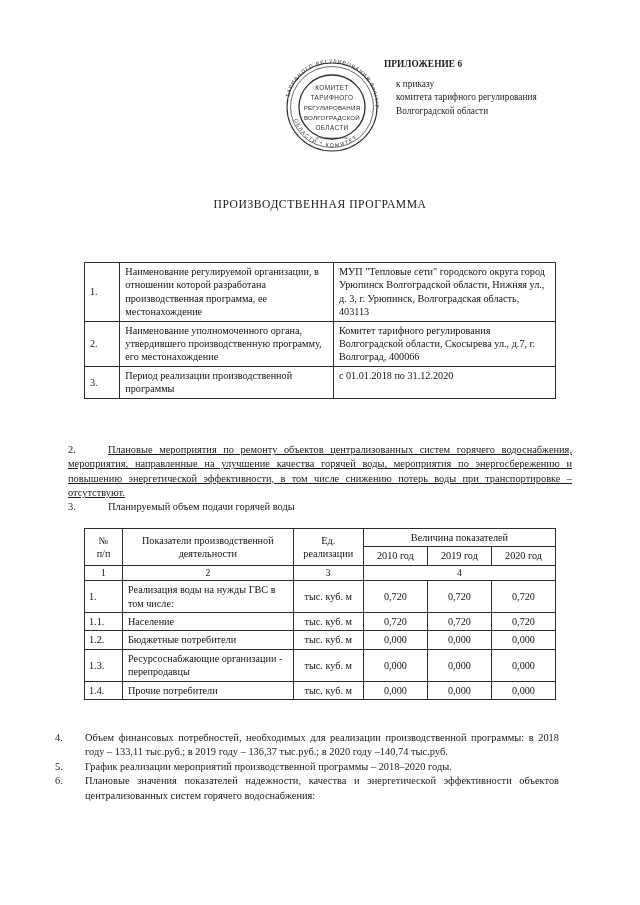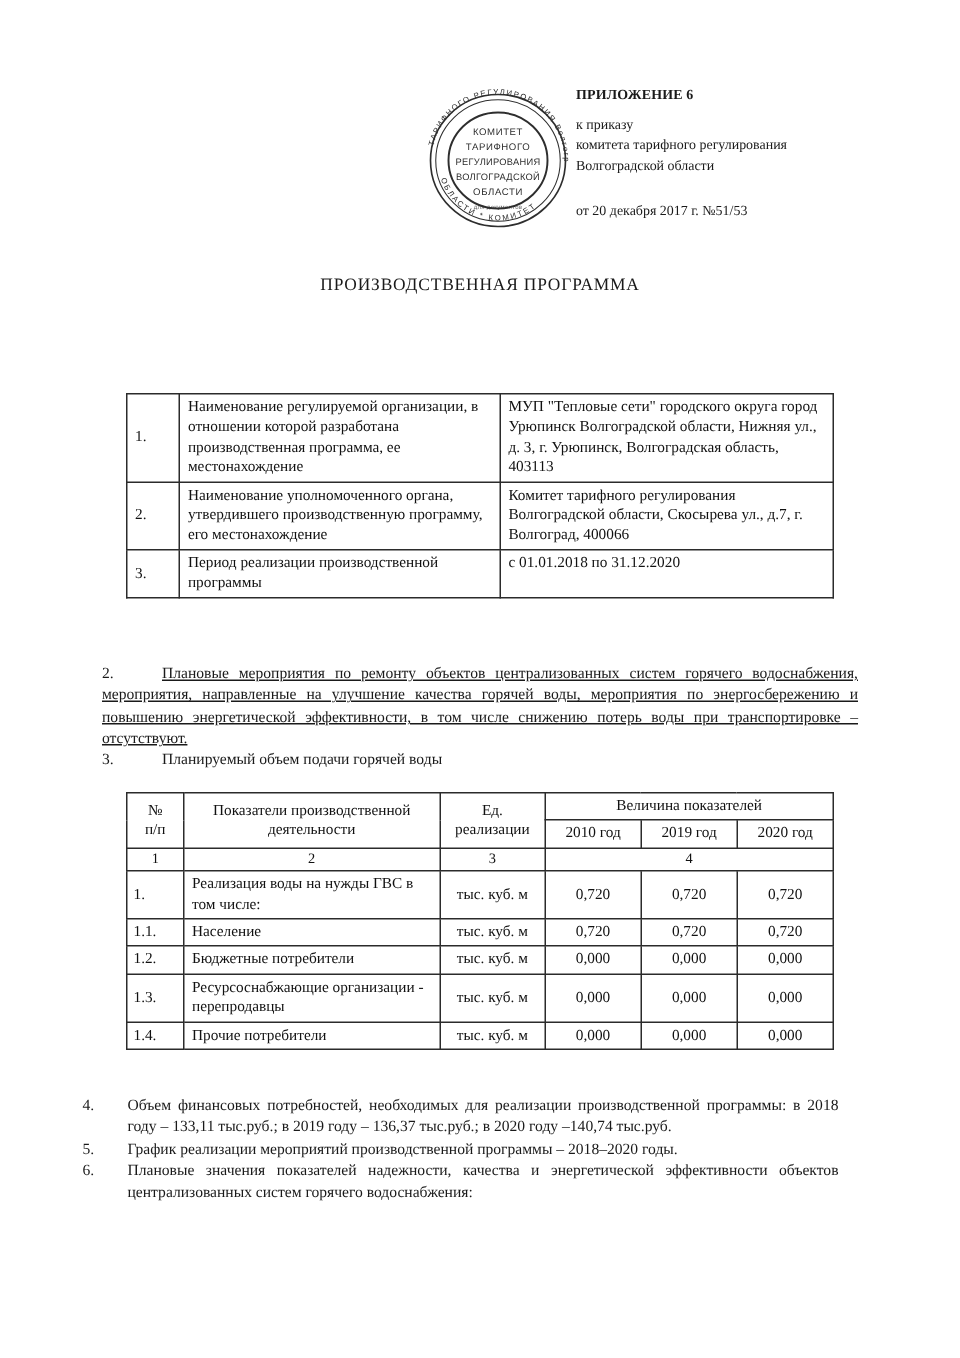--- a/index.html
+++ b/index.html
@@ -32,39 +32,39 @@
     width: 200px;
     font-size: 9.3px;
     line-height: 13.2px;
     color: #1a1a1a;
   }
   .header-title {
     font-weight: bold;
     letter-spacing: .1px;
     margin-bottom: 7px;
   }
-  .header-line { white-space: nowrap; }
+  .header-line { white-space: nowrap; margin-left: 12px; }
   .header-date { margin-top: 17px; white-space: nowrap; }
 
   
   .stamp {
     position: absolute;
     left: 278px;
     top: 52px;
     width: 108px;
     height: 106px;
     pointer-events: none;
   }
   .stamp svg { display: block; width: 108px; height: 106px; }
 
   
   .doc-title {
     position: absolute;
     left: 0;
-    top: 183px;
+    top: 198px;
     width: 640px;
     text-align: center;
     font-size: 11.6px;
     letter-spacing: .55px;
   }
 
   
   .para {
     position: absolute;
     font-size: 10.4px;
@@ -195,21 +195,20 @@
         <text x="54" y="87" font-size="4" letter-spacing="0.2" opacity="0.75">для документов</text>
       </g>
     </svg>
   </div>
 
   <div class="header-block">
     <div class="header-title">ПРИЛОЖЕНИЕ 6</div>
     <div class="header-line">к приказу</div>
     <div class="header-line">комитета тарифного регулирования</div>
     <div class="header-line">Волгоградской области</div>
-    <div class="header-date">от 20 декабря 2017 г. №51/53</div>
   </div>
 
   <div class="doc-title">ПРОИЗВОДСТВЕННАЯ ПРОГРАММА</div>
 
 
   <table id="table-passport">
     <tbody>
       <tr>
         <td class="idx">1.</td>
         <td class="label">Наименование регулируемой организации, в отношении которой разработана производственная программа, ее местонахождение</td>

